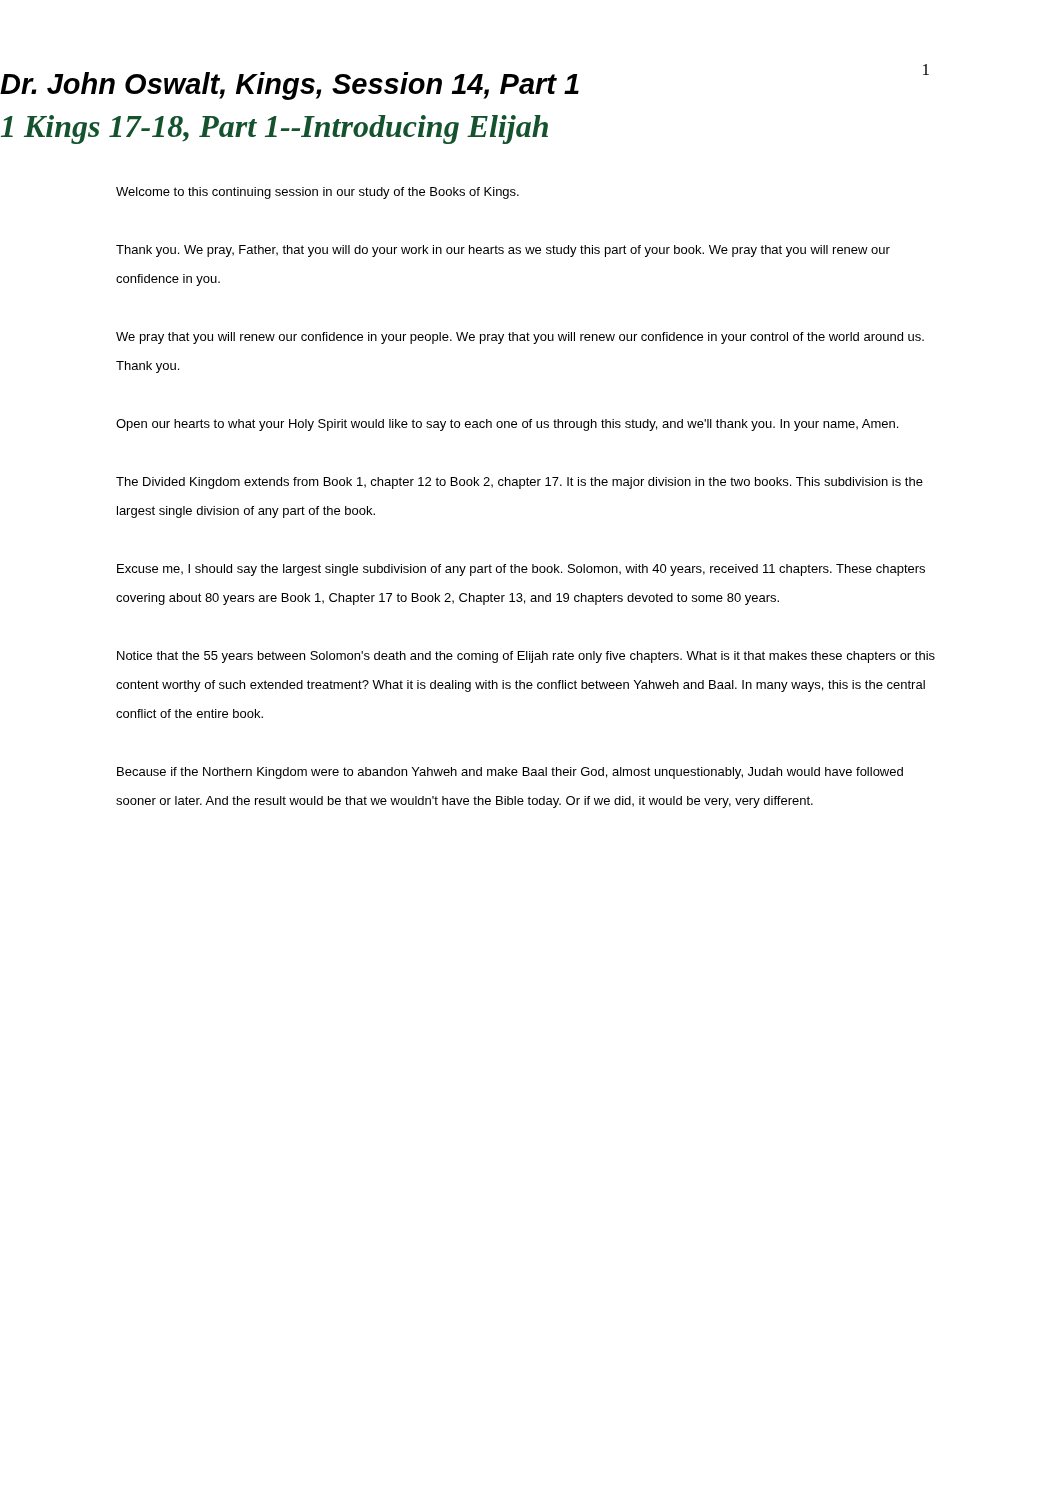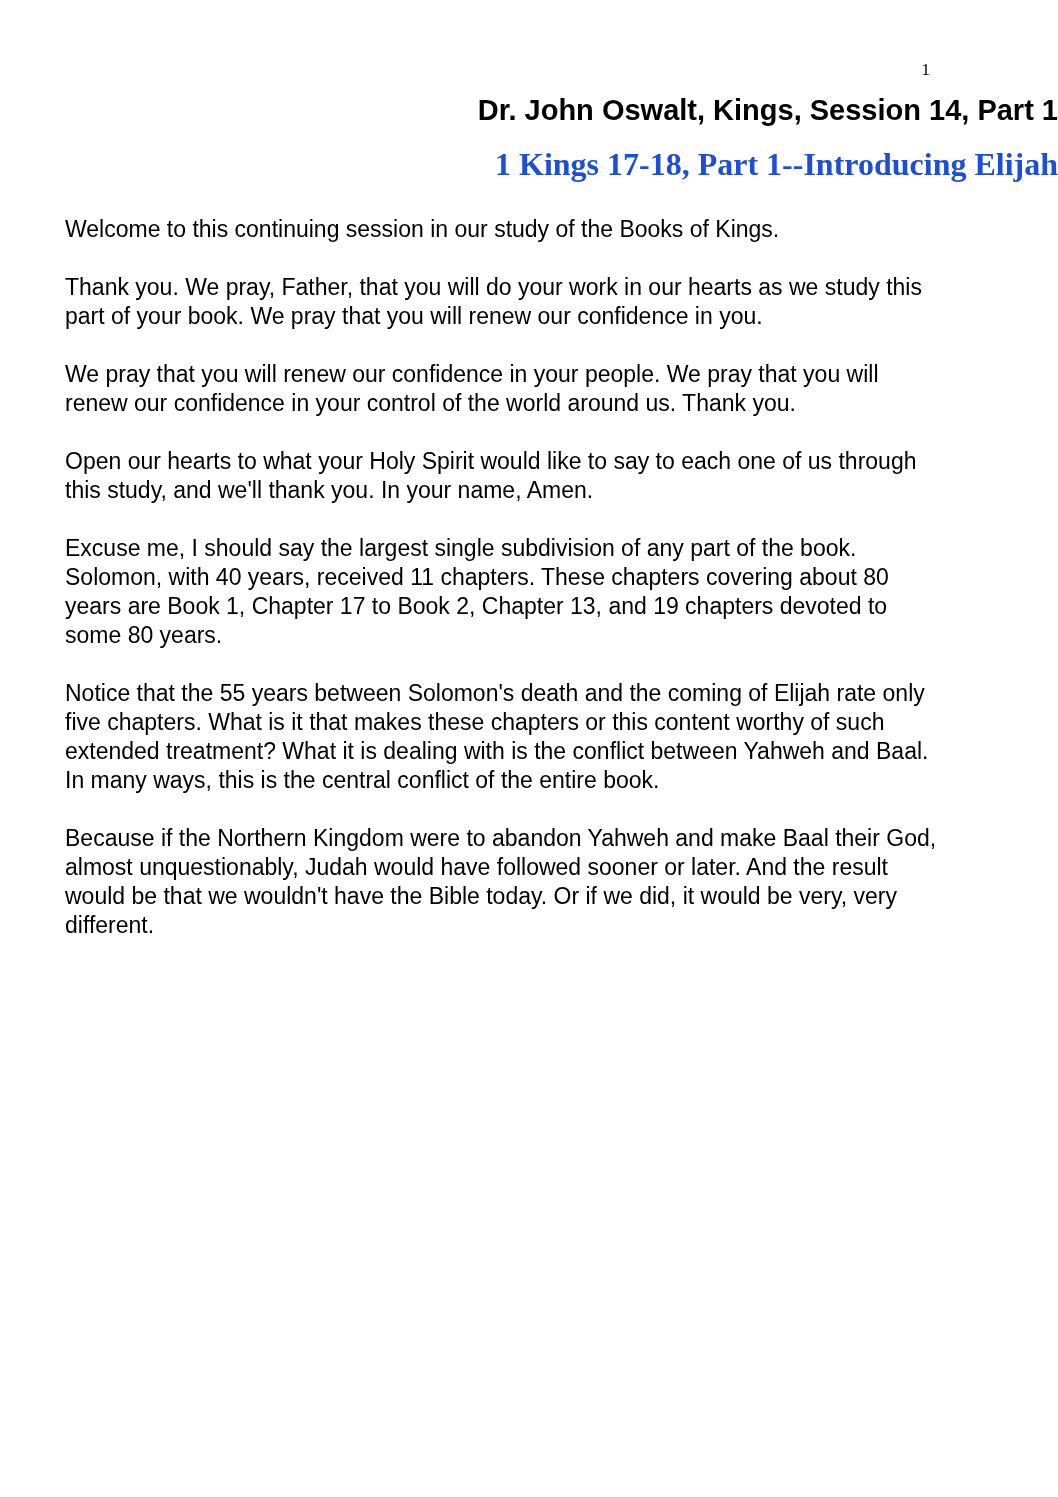--- a/index.html
+++ b/index.html
@@ -18,48 +18,48 @@
   .page-number {
     position: absolute;
     top: 60px;
     right: 128px;
     font-family: "Liberation Serif", serif;
     font-size: 17px;
     line-height: 20px;
     color: #000000;
   }
   .doc-header {
-    padding-top: 90px;
-    text-align: right;
+    padding-top: 64px;
+    text-align: left;
+    font-style: italic;
   }
   .title-line1 {
     font-family: "Liberation Sans", sans-serif;
     font-weight: bold;
     font-size: 29px;
     line-height: 40px;
     color: #000000;
   }
   .title-line2 {
     font-family: "Liberation Serif", serif;
     font-weight: bold;
     font-size: 32px;
     line-height: 44px;
-    color: #1d4ed8;
-    margin-top: 12px;
+    color: #14532d;
   }
   .copyright {
     font-family: "Liberation Serif", serif;
     font-size: 21px;
     line-height: 27px;
     color: #000000;
   }
   .doc-body {
-    margin: 29px 118px 0 65px;
+    margin: 29px 118px 0 116px;
     font-family: "Liberation Sans", sans-serif;
-    font-size: 23px;
+    font-size: 13px;
     line-height: 29px;
     color: #000000;
     text-align: left;
   }
   .doc-body p {
     margin: 0 0 29px 0;
     padding: 0;
   }
 </style>
 </head>
@@ -72,18 +72,19 @@
   <div class="doc-header">
     <div class="title-line1">Dr. John Oswalt, Kings, Session 14, Part 1</div>
     <div class="title-line2">1 Kings 17-18, Part 1--Introducing Elijah</div>
   </div>
 
   <div class="doc-body">
     <p>Welcome to this continuing session in our study of the Books of Kings.</p>
     <p>Thank you. We pray, Father, that you will do your work in our hearts as we study this part of your book. We pray that you will renew our confidence in you.</p>
     <p>We pray that you will renew our confidence in your people. We pray that you will renew our confidence in your control of the world around us. Thank you.</p>
     <p>Open our hearts to what your Holy Spirit would like to say to each one of us through this study, and we'll thank you. In your name, Amen.</p>
+    <p>The Divided Kingdom extends from Book 1, chapter 12 to Book 2, chapter 17. It is the major division in the two books. This subdivision is the largest single division of any part of the book.</p>
     <p>Excuse me, I should say the largest single subdivision of any part of the book. Solomon, with 40 years, received 11 chapters. These chapters covering about 80 years are Book 1, Chapter 17 to Book 2, Chapter 13, and 19 chapters devoted to some 80 years.</p>
     <p>Notice that the 55 years between Solomon's death and the coming of Elijah rate only five chapters. What is it that makes these chapters or this content worthy of such extended treatment? What it is dealing with is the conflict between Yahweh and Baal. In many ways, this is the central conflict of the entire book.</p>
     <p>Because if the Northern Kingdom were to abandon Yahweh and make Baal their God, almost unquestionably, Judah would have followed sooner or later. And the result would be that we wouldn't have the Bible today. Or if we did, it would be very, very different.</p>
   </div>
 
 </div>
 
 </body></html>

